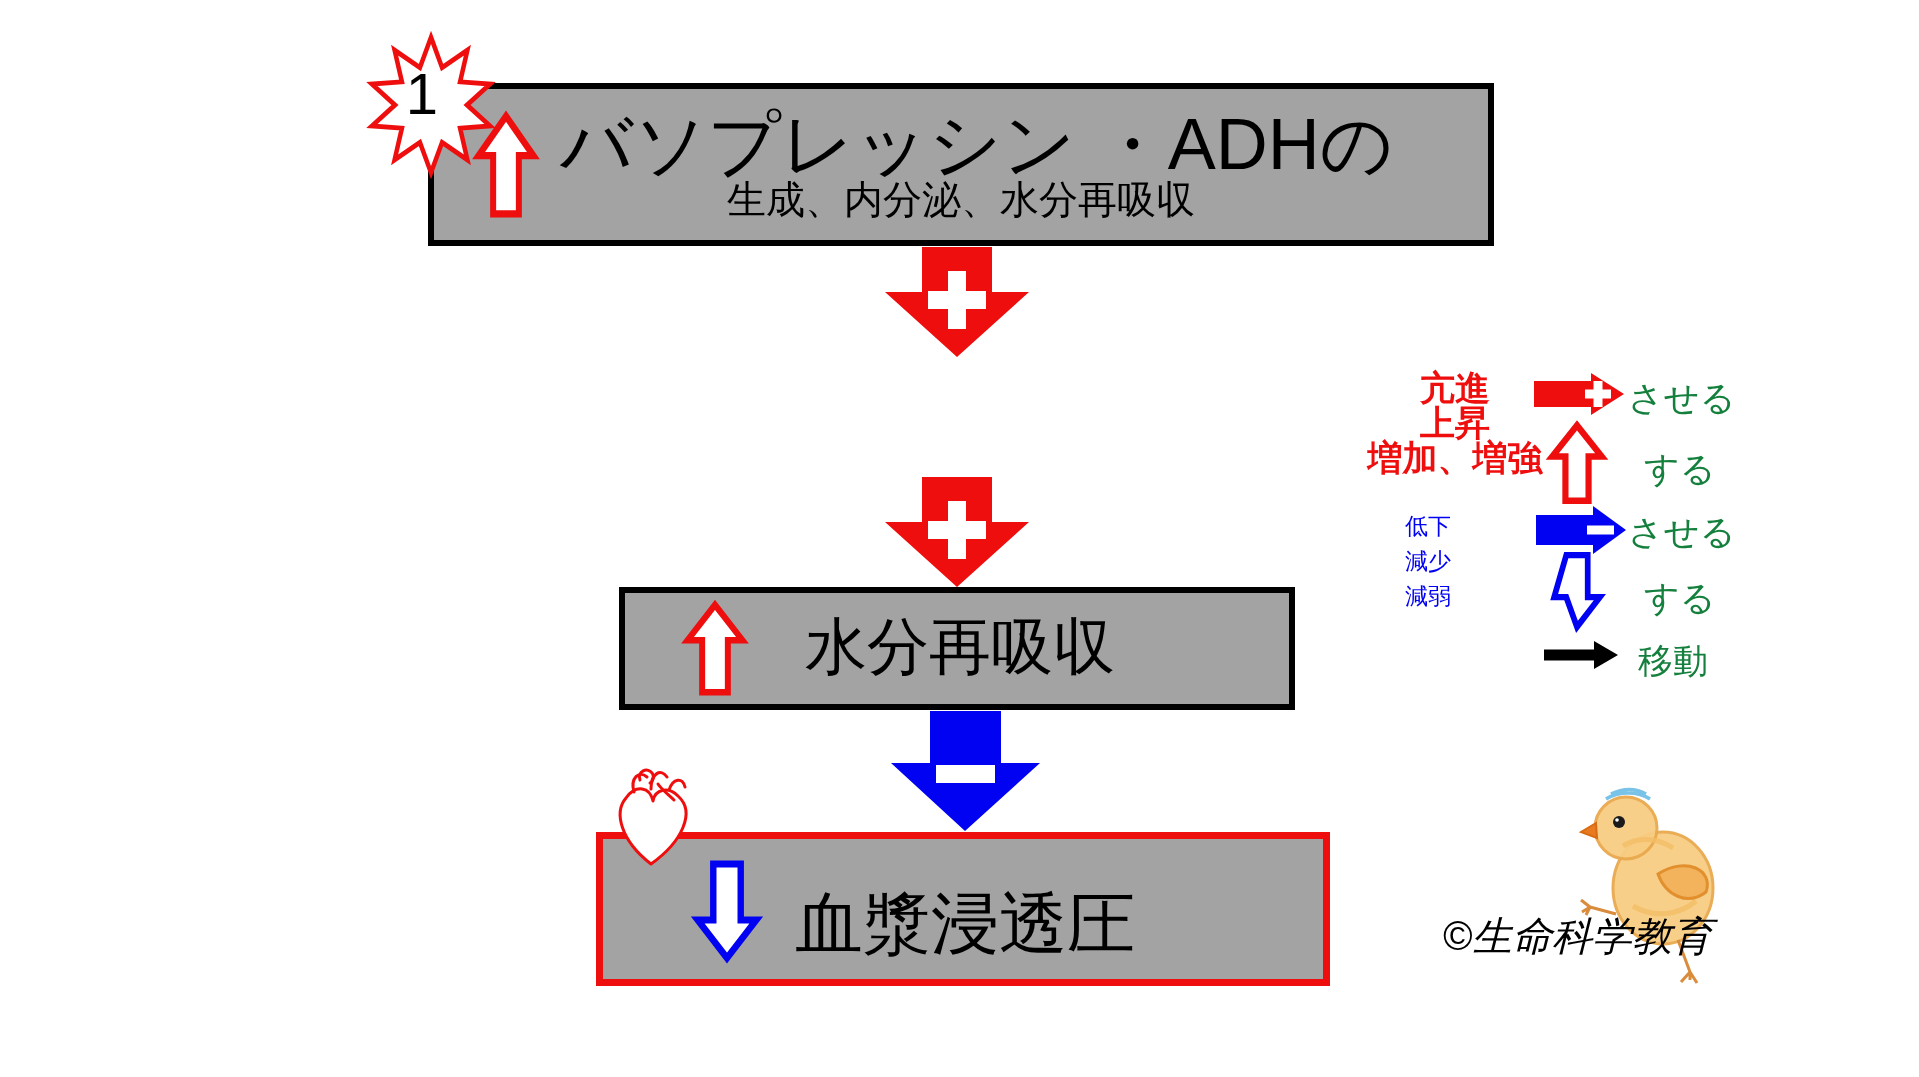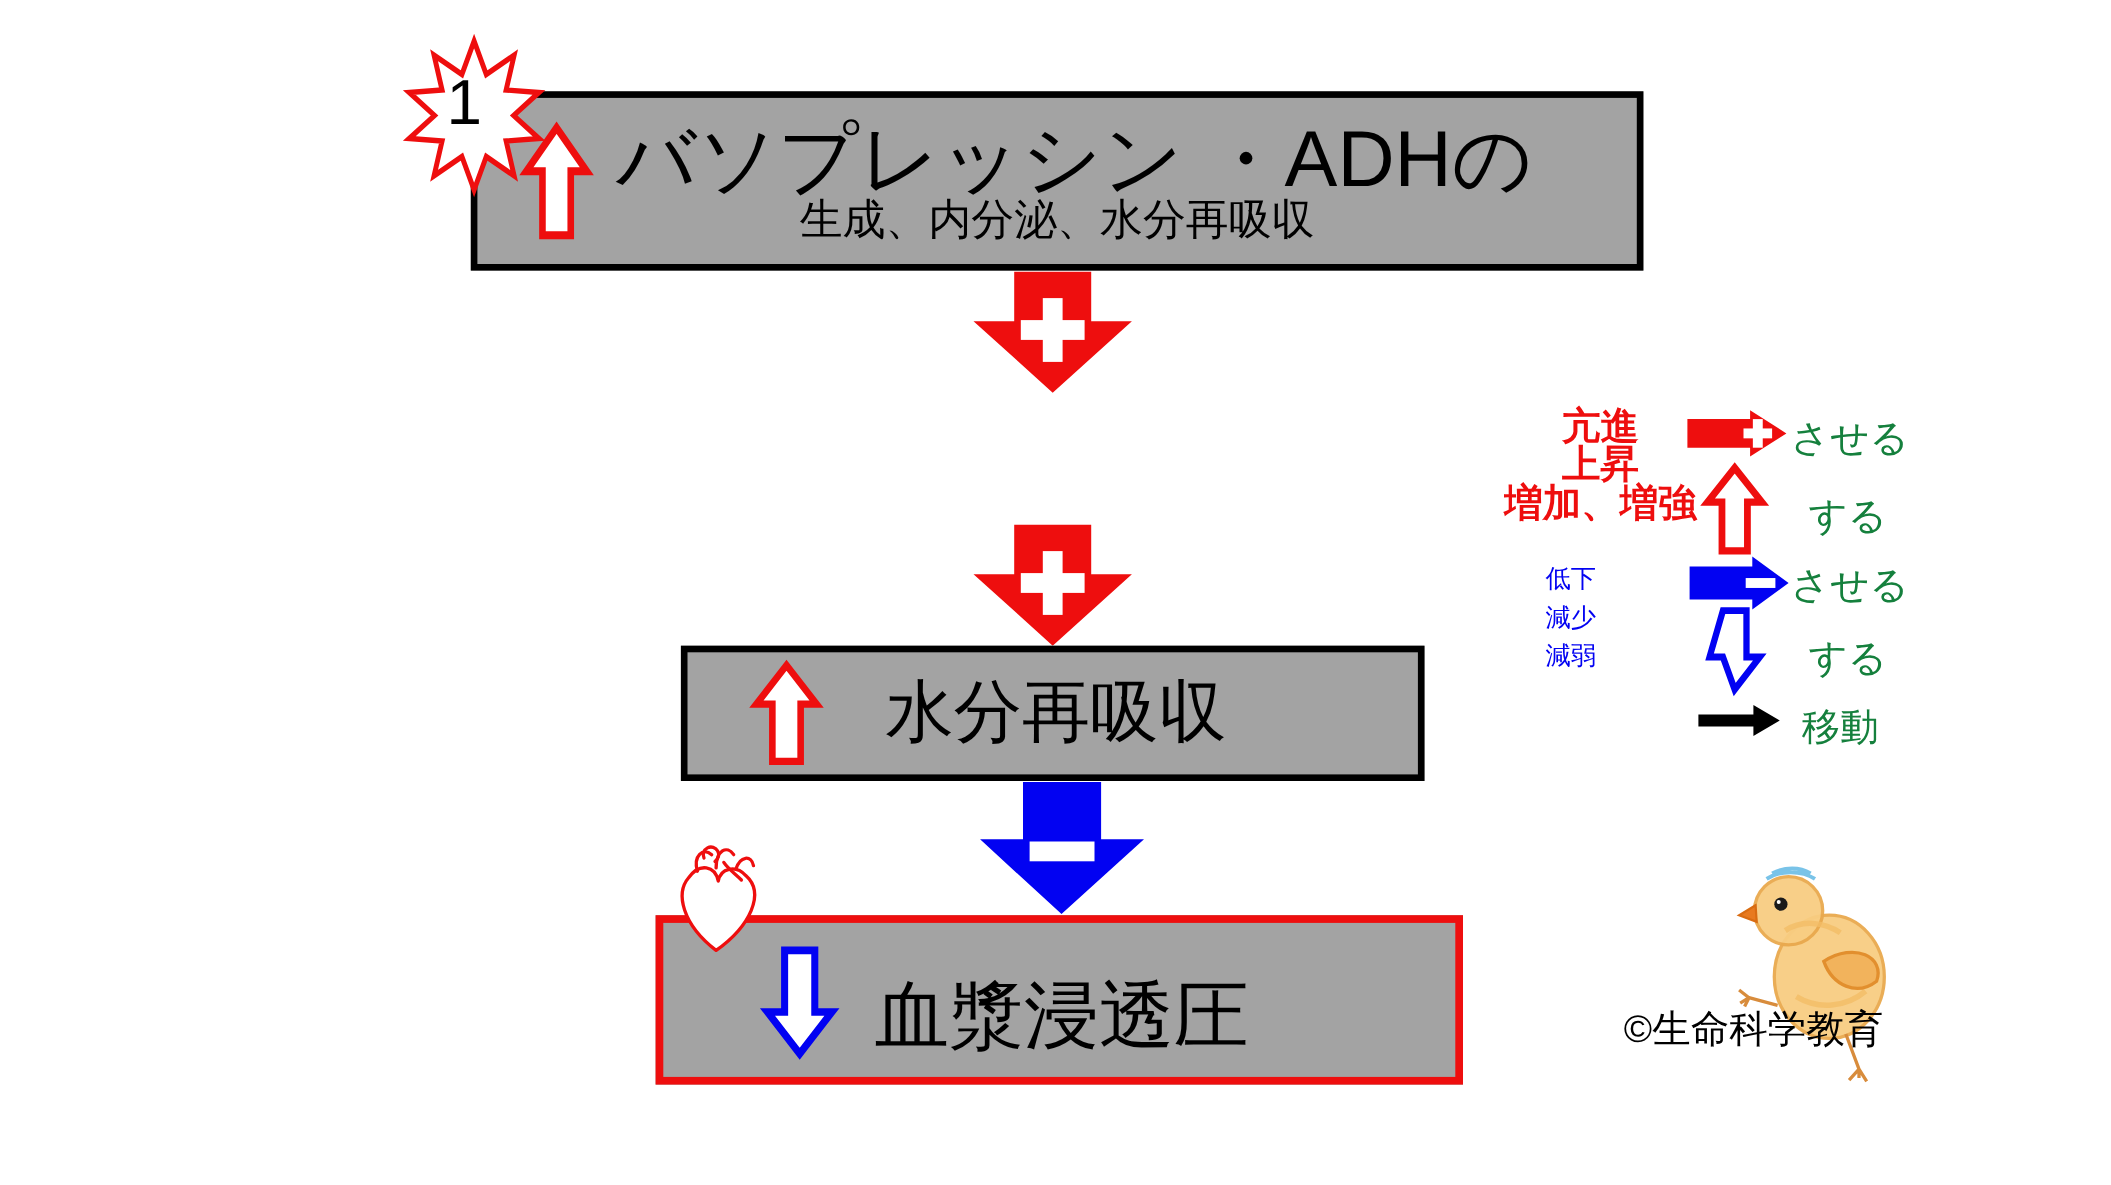--- a/index.html
+++ b/index.html
@@ -138,17 +138,17 @@
     <path d="M55 120 C 75 132, 100 130, 118 115" stroke="#f3bd66" stroke-width="5" fill="none" opacity="0.8"></path>
     <path d="M80 88 C 108 70, 136 84, 128 106 C 110 120, 88 110, 80 88 Z" fill="#f2b35c" stroke="#e28f2e" stroke-width="3"></path>
     <polygon points="18,37 3,46 19,52" fill="#e87a1f" stroke="#d96c12" stroke-width="2"></polygon>
     <circle cx="41" cy="36" r="6" fill="#1a1a1a"></circle>
     <circle cx="39" cy="34" r="1.8" fill="#ffffff"></circle>
     <path d="M28 13 C 40 5, 60 5, 72 13 M33 8 C 45 2, 58 2, 68 8" stroke="#79c3e8" stroke-width="3.5" fill="none"></path>
     <path d="M38 128 L 12 121 M12 121 L 3 114 M12 121 L 4 126 M12 121 L 8 129" stroke="#d88c3c" stroke-width="3" fill="none"></path>
     <path d="M100 154 L 112 186 M112 186 L 103 196 M112 186 L 119 197 M112 186 L 112 194" stroke="#d88c3c" stroke-width="3" fill="none"></path>
   </svg>
 
-  <div class="credit" style="left:1360px; top:916px; width:352px; font-size:35px; line-height:40px;">
+  <div class="credit" style="left:1360px; top:916px; width:352px; font-size:40px; line-height:40px;font-style:italic;">
     <div>©生命科学教育</div>
   </div>
 
 </div>
 
 </body></html>

